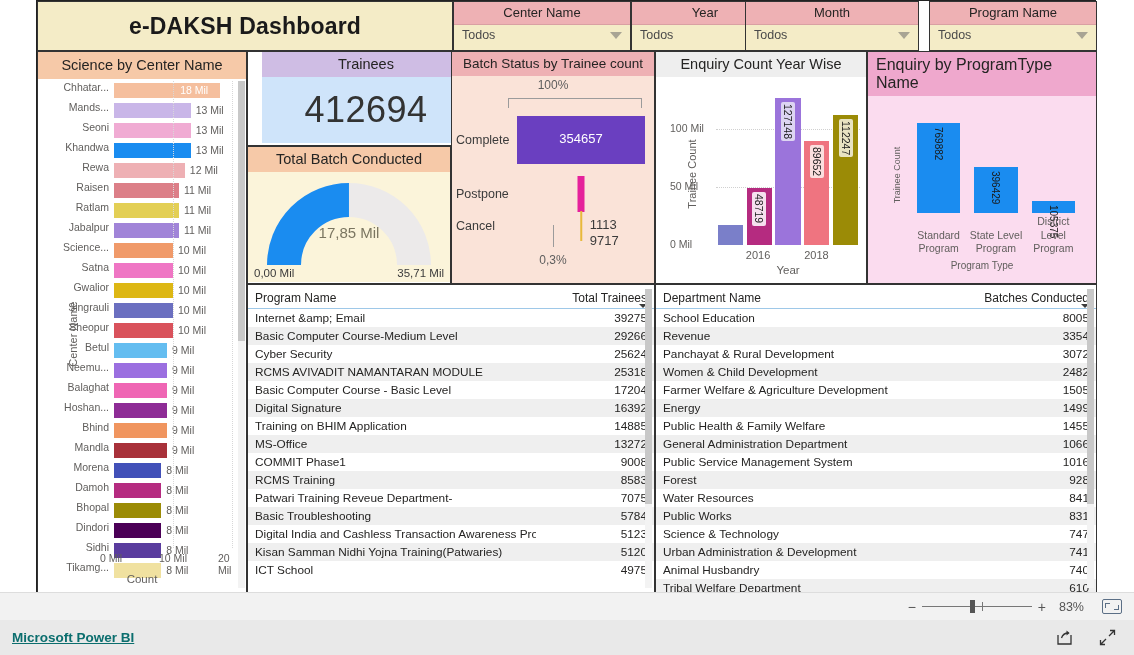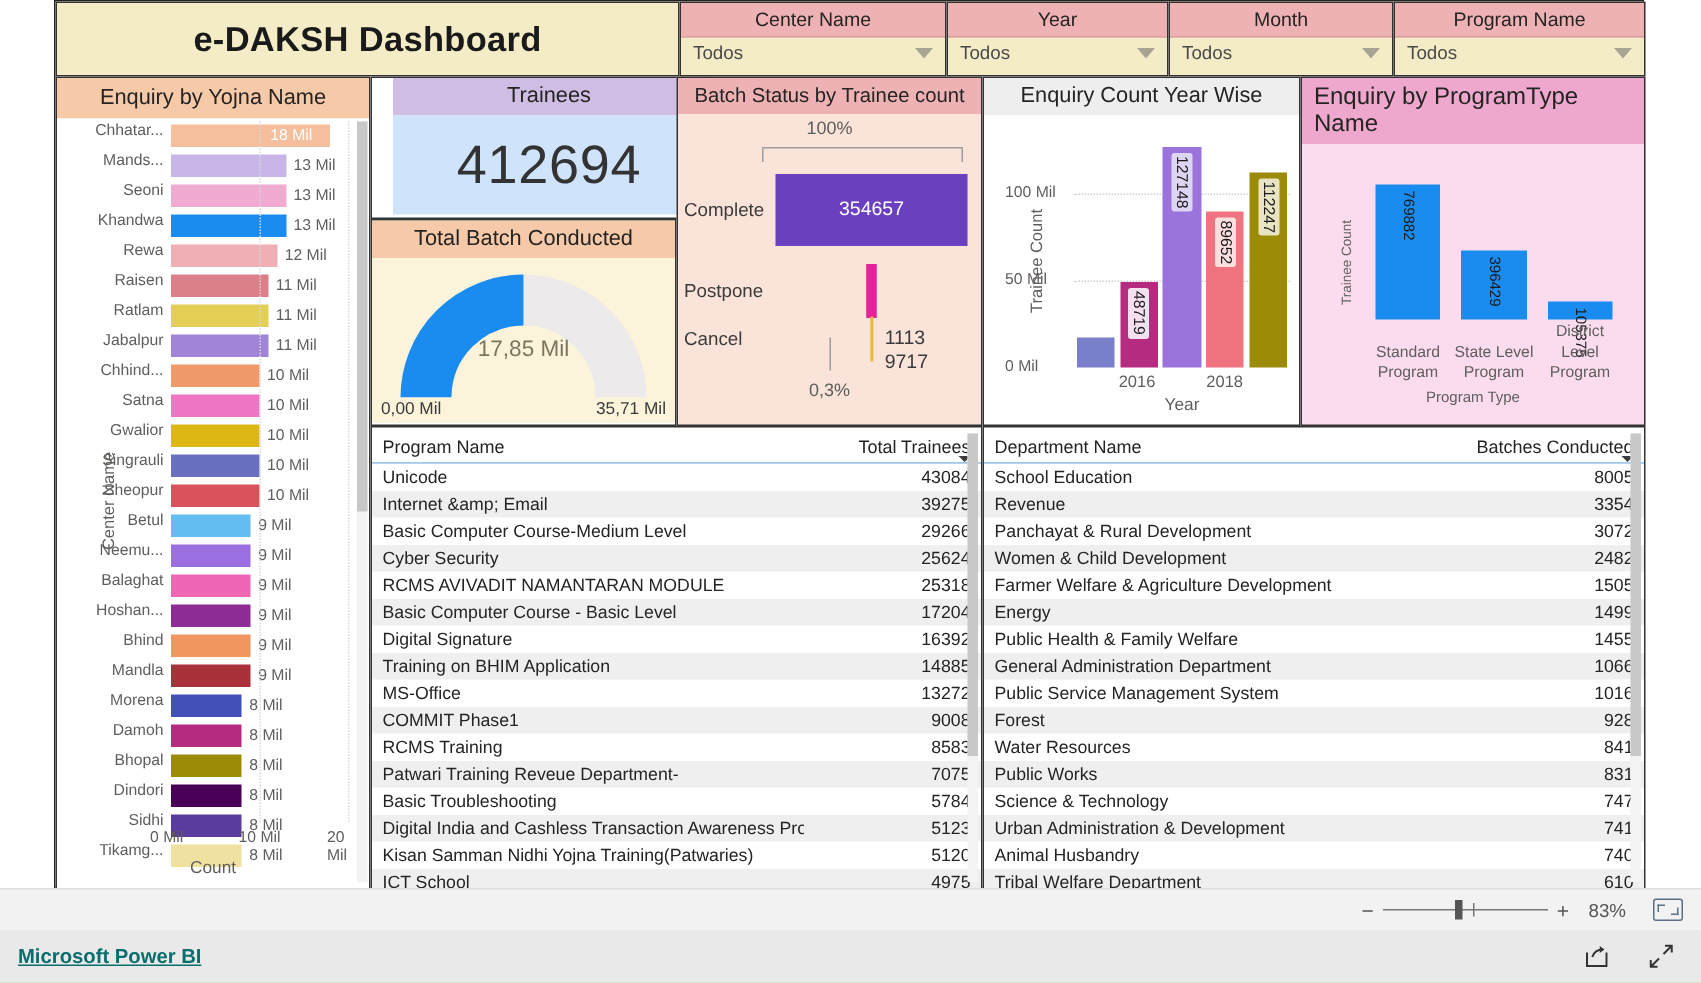--- a/index.html
+++ b/index.html
@@ -45,21 +45,21 @@
     padding: 3px 8px 0 8px; font-size: 12.5px; color: #4a4a4a;
   }
   .chev { width: 12px; height: 7px; position: relative; opacity: .55; }
   .chev::before {
     content: ""; position: absolute; left: 0; top: 0;
     border-left: 6px solid transparent; border-right: 6px solid transparent;
     border-top: 7px solid #6a6a6a;
   }
   #slicer-center { left: 416px; width: 178px; }
   #slicer-year   { left: 594px; width: 148px; }
-  #slicer-month  { left: 742px; width: 150px; }
+  #slicer-month  { left: 708px; width: 174px; }
   #slicer-prog   { left: 892px; width: 168px; }
 
   
   #center-tile { left: 0; top: 50px; width: 210px; height: 542px; }
   #center-tile .tile-hdr { background: #f6c9a8; font-size: 14.5px; padding: 5px 2px; }
   .center-body { position: relative; height: 511px; background: #fff; padding-top: 4px; }
   .axis-title-y {
     position: absolute; left: 2px; top: 50%; transform: translateY(-50%) rotate(-90deg);
     font-size: 11px; color: #605e5c; white-space: nowrap;
   }
@@ -266,21 +266,21 @@
     </div>
     <div class="tile slicer" id="slicer-prog">
       <div class="slicer-hdr">Program Name</div>
       <div class="slicer-body">
         <span>Todos</span>
         <span class="chev"></span>
       </div>
     </div>
 
     <div class="tile" id="center-tile">
-      <div class="tile-hdr">Enquiry by Yojna Name</div>
+      <div class="tile-hdr">Science by Center Name</div>
       <div class="center-body">
         <div class="axis-title-y">Center Name</div>
         <div class="bars" id="center-bars">
             <div class="barrow">
               <div class="barlabel">Chhatar...</div>
               <div class="bartrack">
                 <div class="barfill" style="width: 106.2px; background: rgb(245, 191, 158);"></div>
                 <div class="barval inside" style="right: auto; left: 66.2px;">18 Mil</div>
               </div>
             </div>
@@ -327,21 +327,21 @@
               </div>
             </div>
             <div class="barrow">
               <div class="barlabel">Jabalpur</div>
               <div class="bartrack">
                 <div class="barfill" style="width: 64.9px; background: rgb(161, 132, 216);"></div>
                 <div class="barval outside" style="left: 69.9px;">11 Mil</div>
               </div>
             </div>
             <div class="barrow">
-              <div class="barlabel">Chhind...</div>
+              <div class="barlabel">Science...</div>
               <div class="bartrack">
                 <div class="barfill" style="width: 59px; background: rgb(240, 154, 106);"></div>
                 <div class="barval outside" style="left: 64px;">10 Mil</div>
               </div>
             </div>
             <div class="barrow">
               <div class="barlabel">Satna</div>
               <div class="bartrack">
                 <div class="barfill" style="width: 59px; background: rgb(239, 118, 196);"></div>
                 <div class="barval outside" style="left: 64px;">10 Mil</div>
@@ -583,24 +583,20 @@
         <thead>
             <tr>
           <th>Program Name</th>
           <th class="num" style="width:118px;">
             <span>Total Trainees</span>
             <span class="sortcaret"></span>
           </th>
         </tr>
           </thead>
         <tbody id="tbl-left-body">
-            <tr>
-              <td>Unicode</td>
-              <td class="num">43084</td>
-            </tr>
             <tr>
               <td>Internet &amp;amp; Email</td>
               <td class="num">39275</td>
             </tr>
             <tr>
               <td>Basic Computer Course-Medium Level</td>
               <td class="num">29266</td>
             </tr>
             <tr>
               <td>Cyber Security</td>

